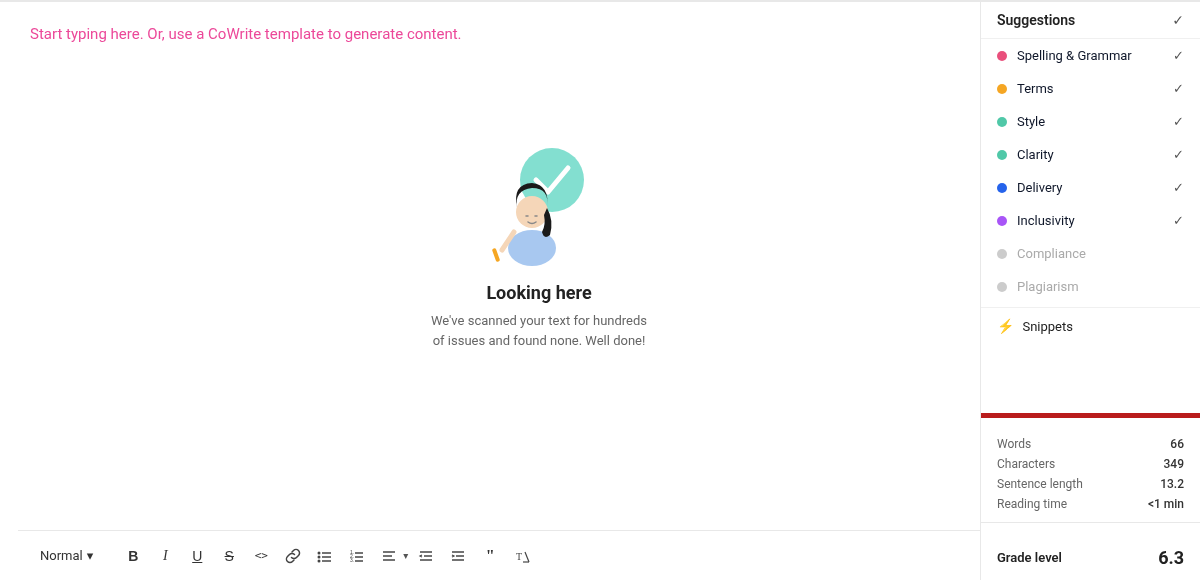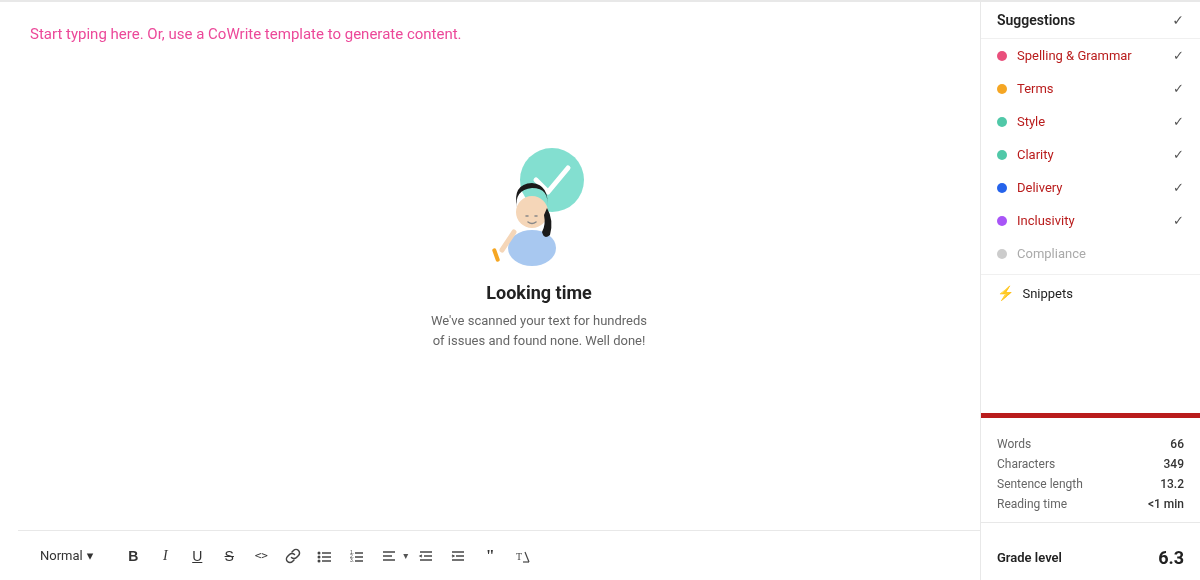--- a/index.html
+++ b/index.html
@@ -168,21 +168,21 @@
 
     .suggestion-dot {
       width: 10px;
       height: 10px;
       border-radius: 50%;
       flex-shrink: 0;
     }
 
     .suggestion-label {
       font-size: 13px;
-      color: #b91c1c;
+      color: #0f172a;
     }
 
     .suggestion-label.disabled {
       color: #aaa;
     }
 
     .suggestion-check {
       font-size: 13px;
       color: #555;
     }
@@ -287,21 +287,21 @@
             <path d="M63,68 Q70,80 66,95 Q60,100 58,92 Q62,85 60,75Z" fill="#1a1a1a"></path>
 
             <line x1="30" y1="92" x2="18" y2="110" stroke="#f5d6b8" stroke-width="5" stroke-linecap="round"></line>
             <rect x="10" y="108" width="4" height="14" rx="2" fill="#f5a623" transform="rotate(-20,12,115)"></rect>
 
             <line x1="42" y1="76" x2="44" y2="76" stroke="#888" stroke-width="1.5" stroke-linecap="round"></line>
             <line x1="51" y1="76" x2="53" y2="76" stroke="#888" stroke-width="1.5" stroke-linecap="round"></line>
             <path d="M44,82 Q48,85 52,82" fill="none" stroke="#888" stroke-width="1.5" stroke-linecap="round"></path>
           </svg>
         </div>
-        <div class="looking-good-title">Looking time</div>
+        <div class="looking-good-title">Looking here</div>
         <div class="looking-good-desc">We've scanned your text for hundreds of issues and found none. Well done!</div>
       </div>
     </div>
 
     <div class="bottom-toolbar">
       <div class="style-select">
         <span>Normal</span>
         <span>▾</span>
       </div>
 
@@ -431,20 +431,26 @@
             <span class="suggestion-label">Inclusivity</span>
           </div>
           <span class="suggestion-check">✓</span>
         </div>
         <div class="suggestion-item">
           <div class="suggestion-left">
             <div class="suggestion-dot" style="background-color: rgb(204, 204, 204);"></div>
             <span class="suggestion-label disabled">Compliance</span>
           </div>
         </div>
+        <div class="suggestion-item">
+          <div class="suggestion-left">
+            <div class="suggestion-dot" style="background-color: rgb(204, 204, 204);"></div>
+            <span class="suggestion-label disabled">Plagiarism</span>
+          </div>
+        </div>
       </div>
 
     <div class="snippets-section">
       <span class="snippets-icon">⚡</span>
       <span class="snippets-label">Snippets</span>
     </div>
 
     <div class="stats-section">
       <div class="stat-row">
         <span class="stat-label">Words</span>

